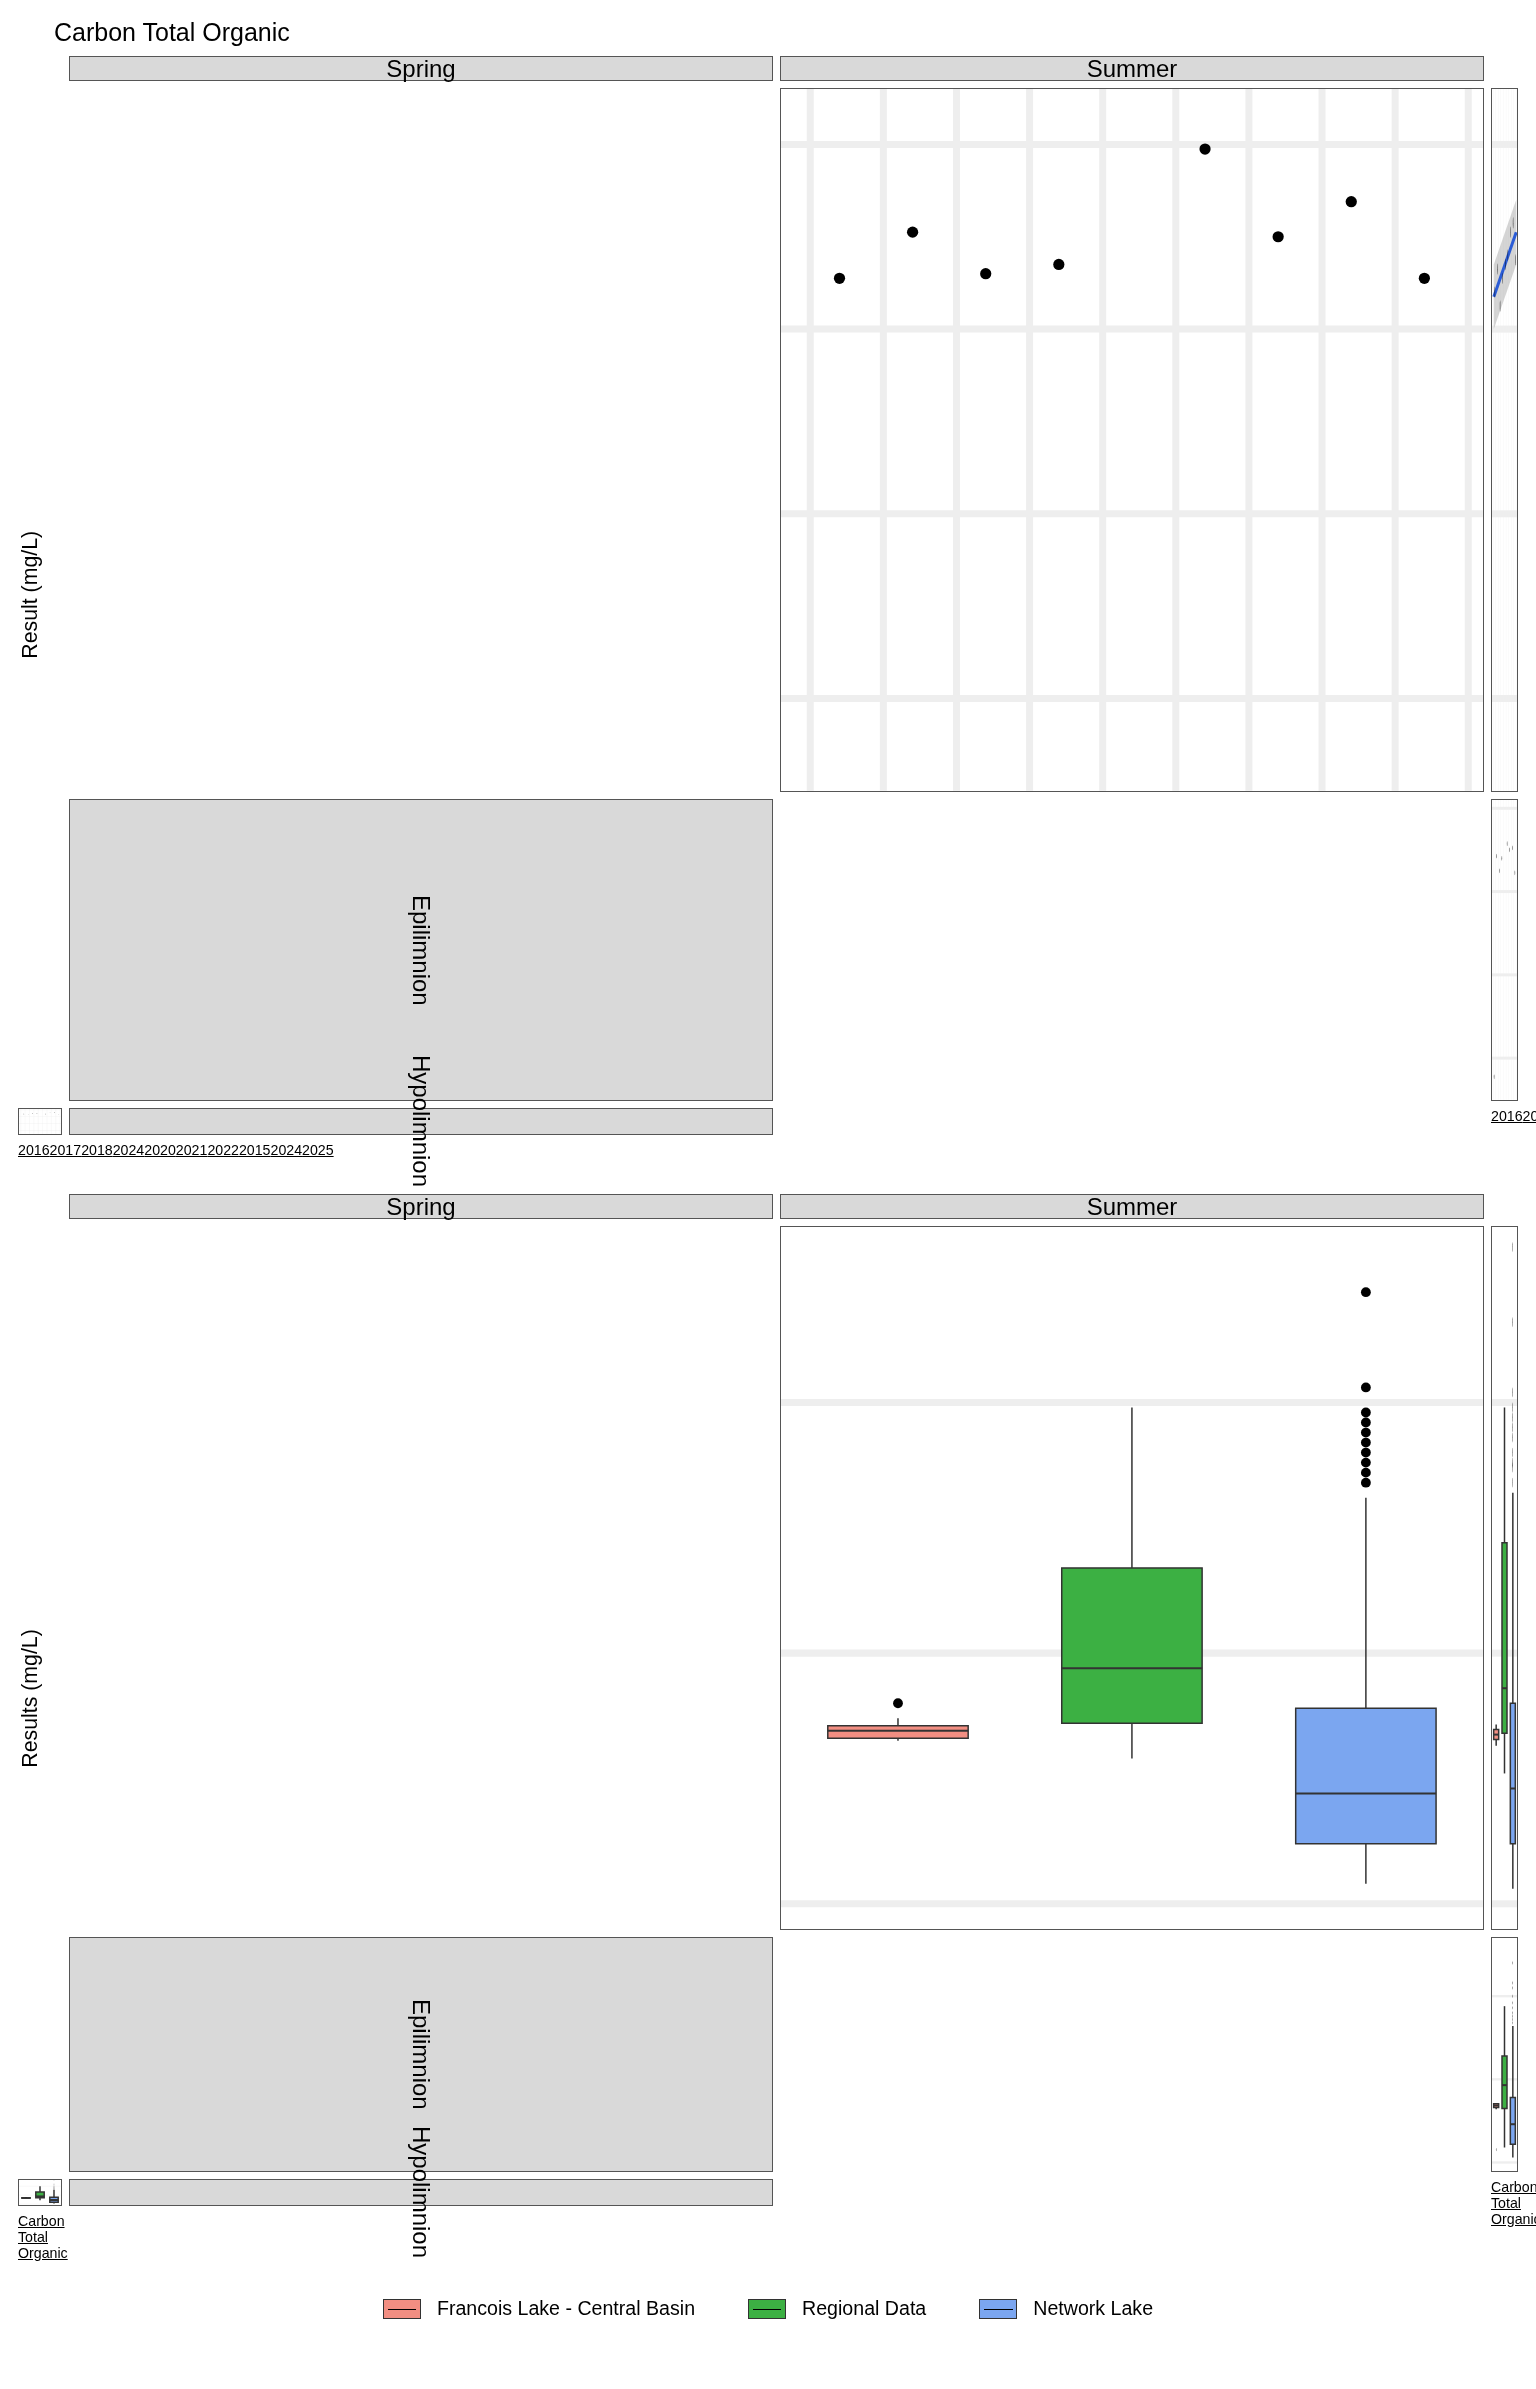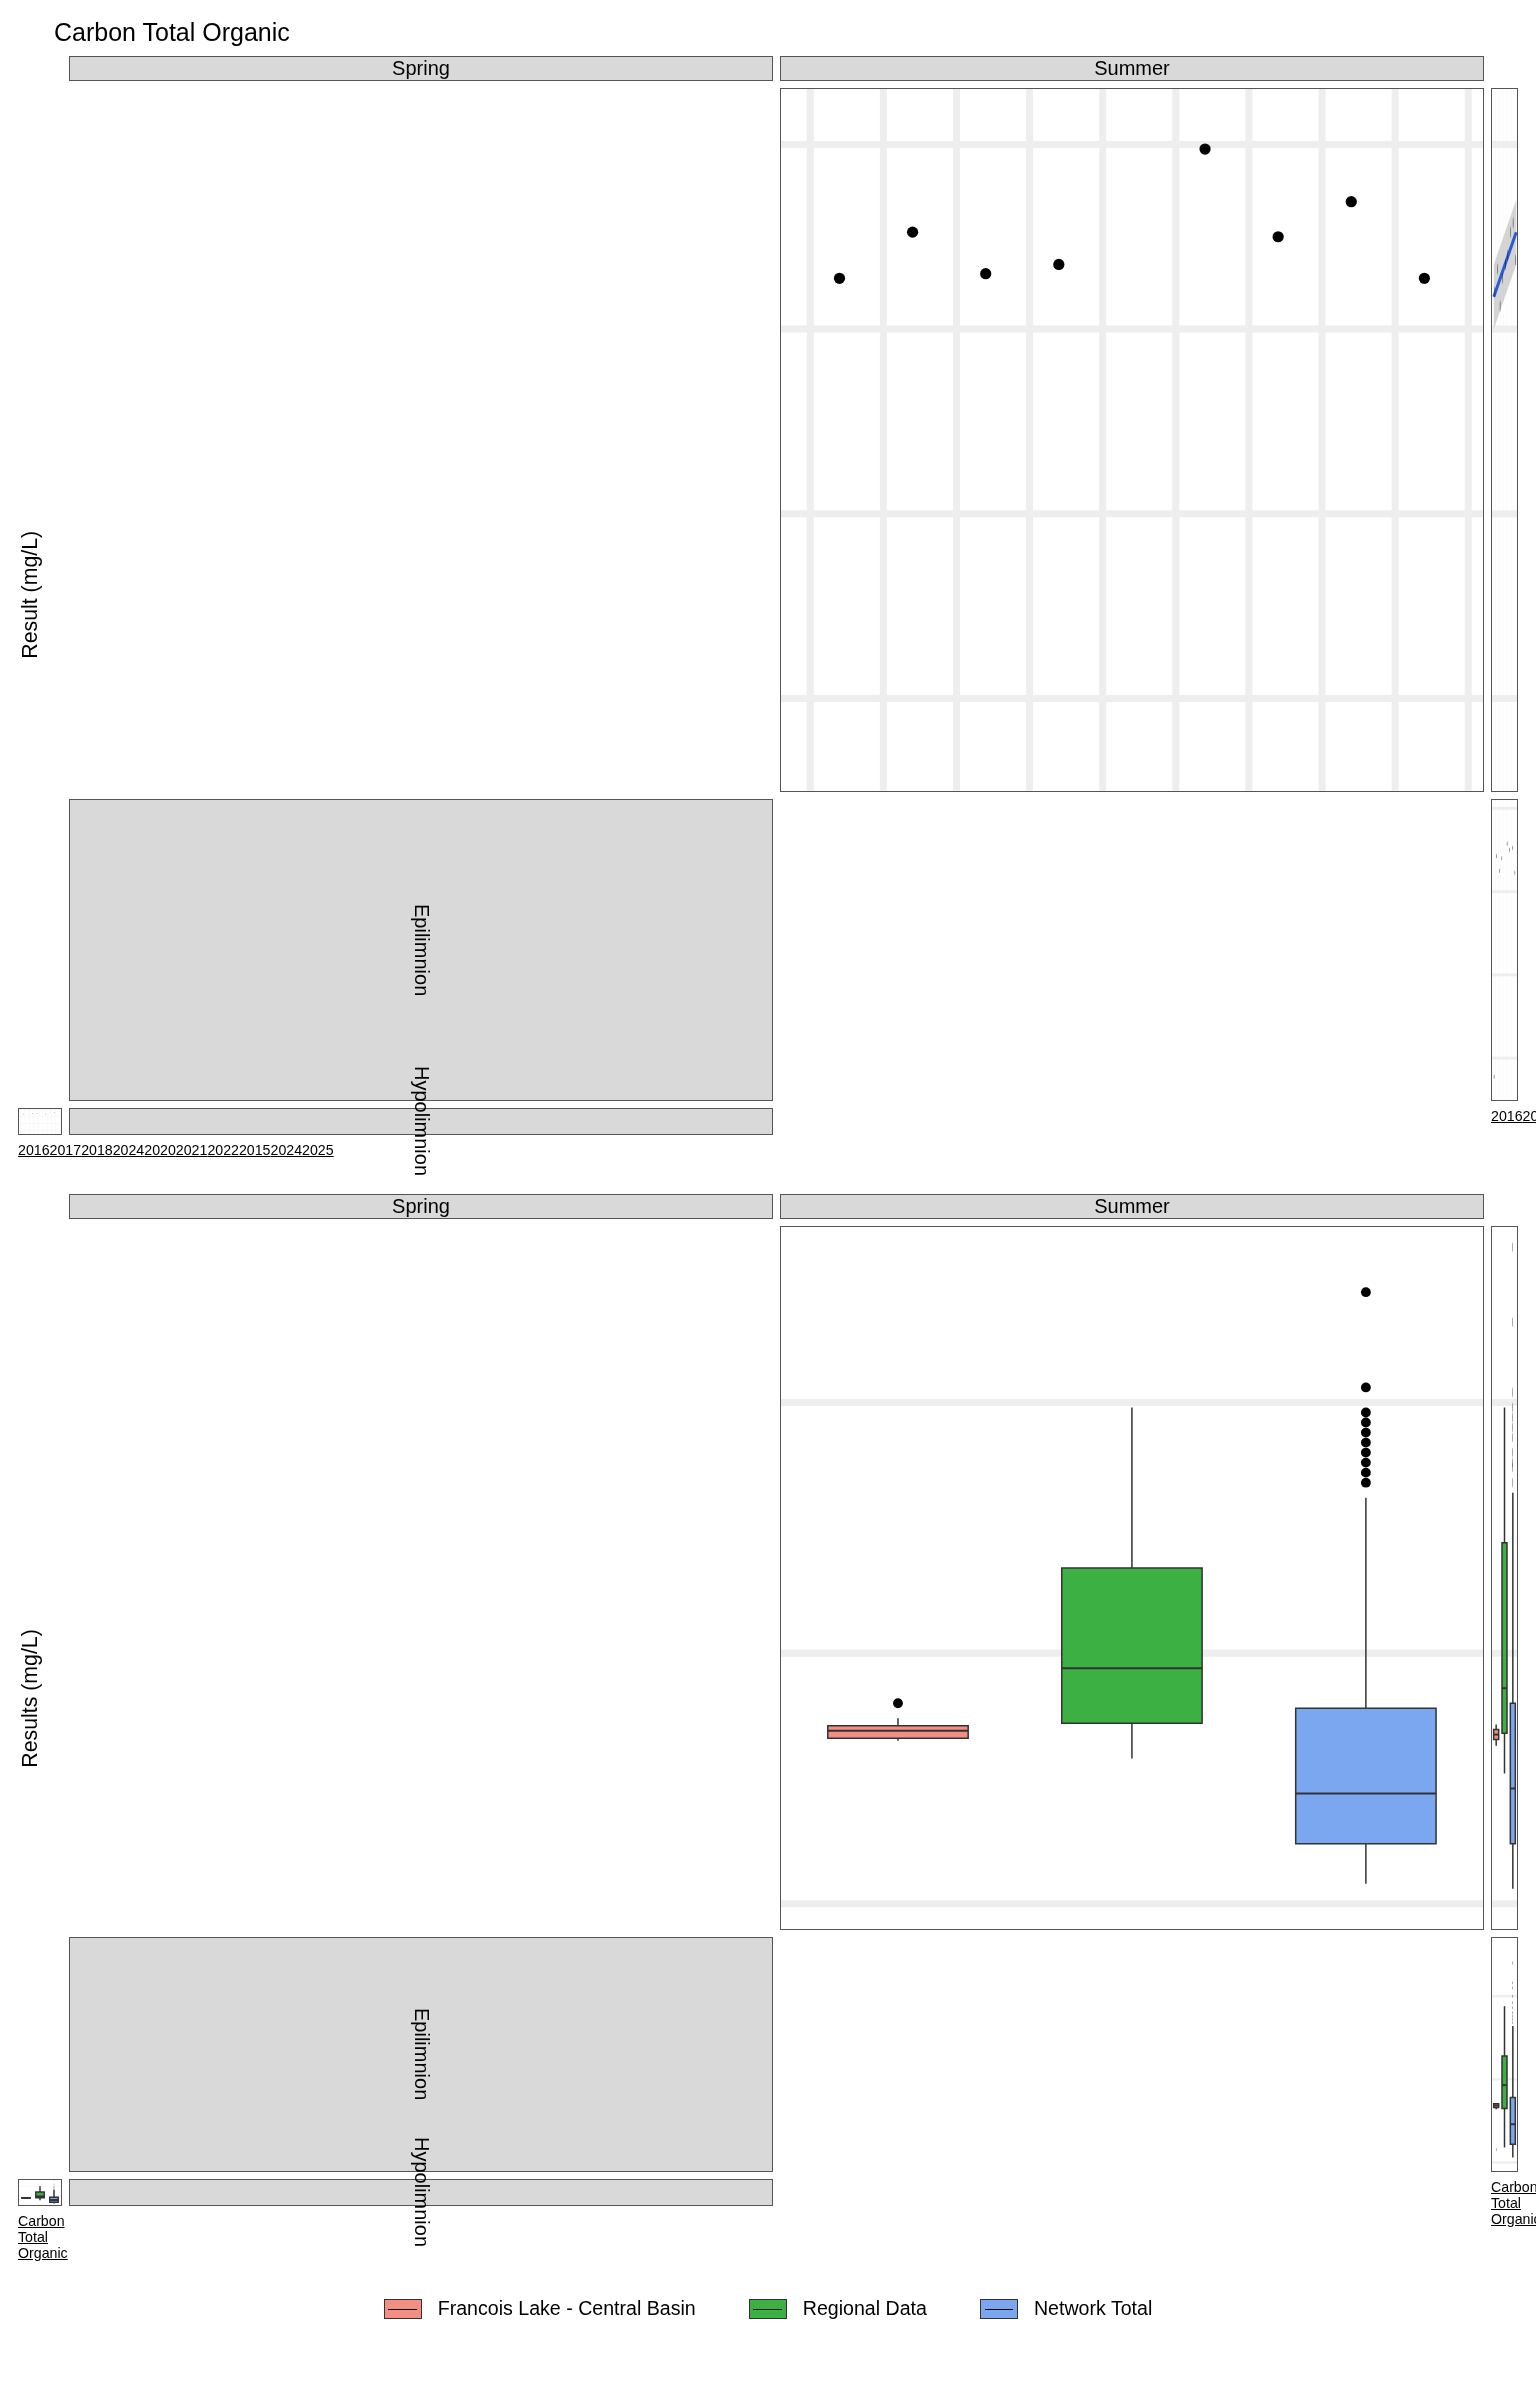--- a/index.html
+++ b/index.html
@@ -23,21 +23,21 @@
     grid-template-rows: 25px 1fr 1fr 27px;
     gap: 7.1px;
     height: 1102px;
   }
   .col-strip, .row-strip {
     background: #d9d9d9;
     border: 0.9px solid #555;
     display: flex;
     align-items: center;
     justify-content: center;
-    font-size: 20px;
+    font-size: 24px;
   }
   .row-strip span { writing-mode: vertical-rl; }
   .panel {
     border: 1.3px solid #555;
     background: #fff;
     position: relative;
   }
   .panel svg { width: 100%; height: 100%; display: block; }
   .y-axis-label {
     writing-mode: vertical-rl;
@@ -396,18 +396,18 @@
       <div class="legend-item">
      <div class="key" style="background:#f28e82"></div>
         <span>Francois Lake - Central Basin</span>
    </div>
       <div class="legend-item">
      <div class="key" style="background:#3cb043"></div>
         <span>Regional Data</span>
    </div>
       <div class="legend-item">
      <div class="key" style="background:#7ba6f0"></div>
-        <span>Network Total</span>
+        <span>Network Lake</span>
    </div>
     </div>
 
 </div>
 
 
 </body></html>

